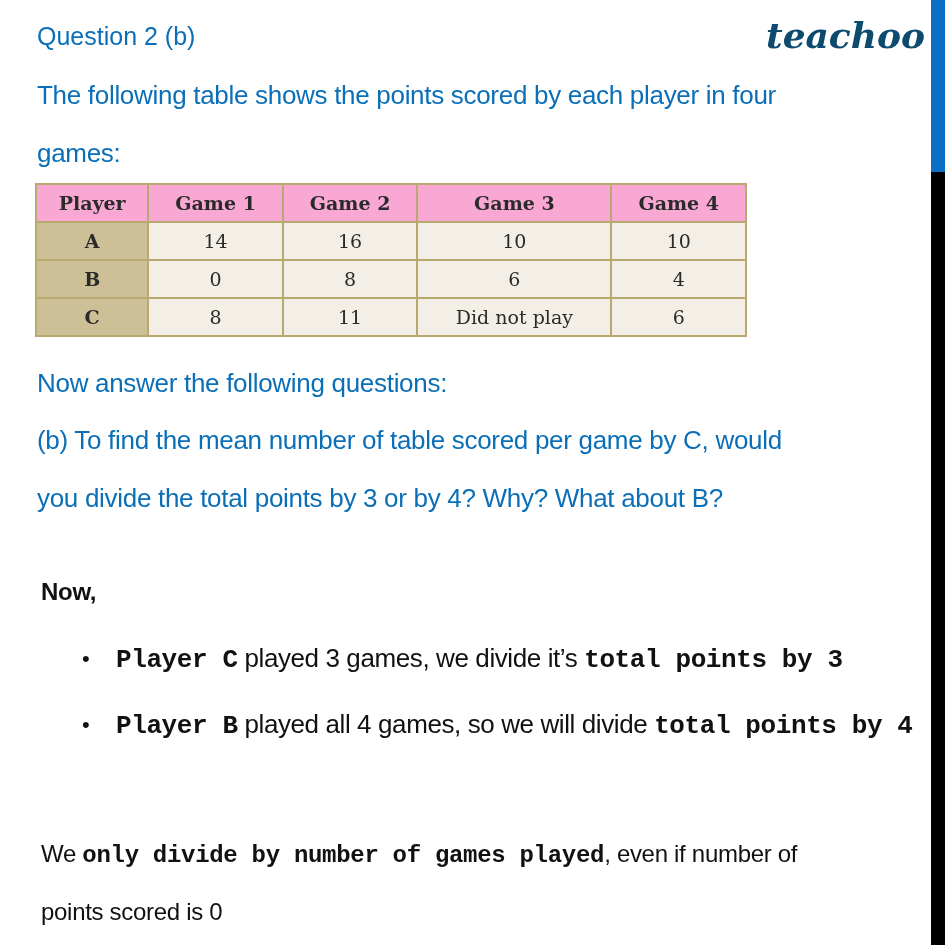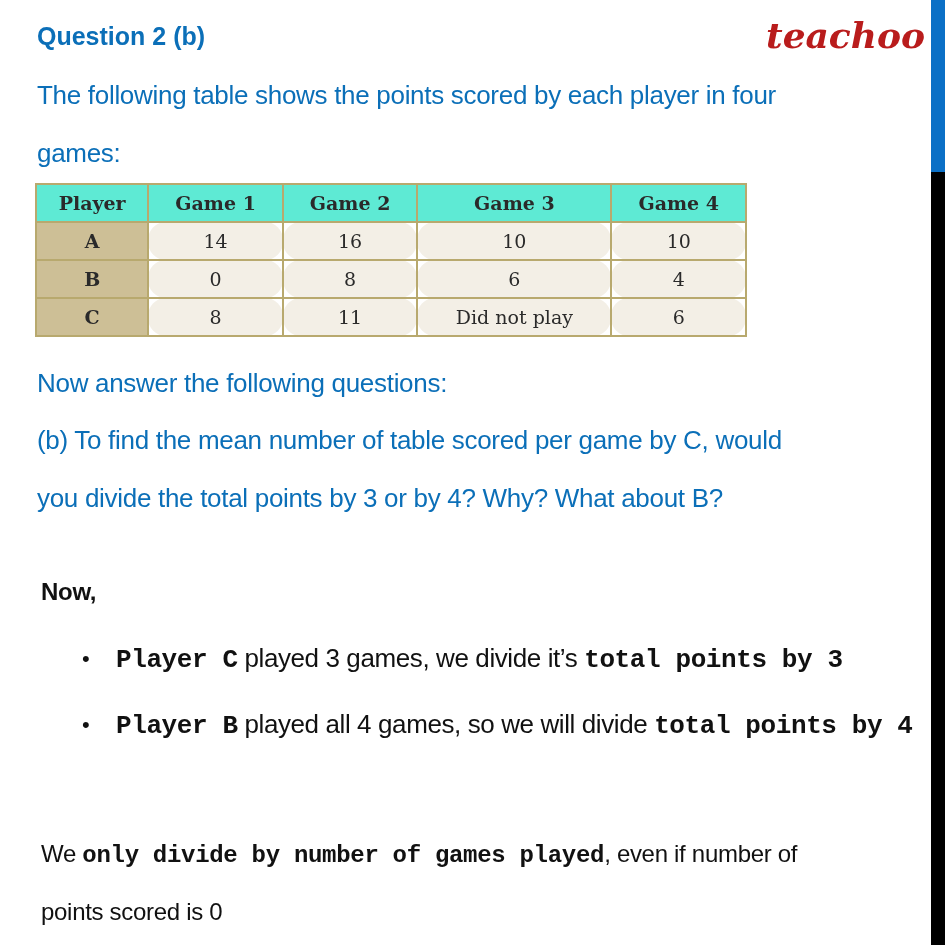--- a/index.html
+++ b/index.html
@@ -6,37 +6,37 @@
     body {
       width: 945px; height: 945px; position: relative; overflow: hidden;
       background: #ffffff;
       font-family: "Liberation Sans", "DejaVu Sans", sans-serif;
     }
     .sidebar-blue { position: absolute; left: 931px; top: 0; width: 14px; height: 172px; background: #0b70c6; }
     .sidebar-black { position: absolute; left: 931px; top: 172px; width: 14px; height: 773px; background: #000000; }
     .logo {
       position: absolute; left: 766px; top: 14px;
       font-family: "DejaVu Serif", serif; font-style: italic; font-weight: bold;
-      font-size: 36px; color: #b91c1c; letter-spacing: 0px;
+      font-size: 36px; color: #0c4a6e; letter-spacing: 0px;
     }
     .blue { color: #0b6fb8; }
-    .title { position: absolute; left: 37px; top: 22px; font-size: 25px; font-weight: bold; }
+    .title { position: absolute; left: 37px; top: 22px; font-size: 25px; font-weight: normal; }
     .q-line { position: absolute; left: 37px; font-size: 26px; white-space: nowrap; letter-spacing: -0.3px; }
     table.scores {
       position: absolute; left: 35px; top: 183px; width: 712px;
       border-collapse: collapse;
       font-family: "DejaVu Serif", "Liberation Serif", serif;
       font-size: 19px; color: #2a2a2a;
     }
     table.scores td, table.scores th {
       border: 2px solid #b8a96e; height: 36px; text-align: center; padding: 0;
     }
-    table.scores th { background: #5eead4; font-weight: bold; }
+    table.scores th { background: #f9a8d4; font-weight: bold; }
     table.scores td.player { background: #cdbf96; font-weight: bold; }
-    table.scores td.val { background: #f3efe6; border-radius: 18px; }
+    table.scores td.val { background: #f3efe6; }
     .answer { position: absolute; left: 41px; font-size: 24px; color: #111; white-space: nowrap; letter-spacing: -0.3px; }
     .bullet { position: absolute; left: 82px; font-size: 22px; color: #111; }
     .b-text { position: absolute; left: 116px; font-size: 26px; color: #111; white-space: nowrap; letter-spacing: -0.4px; }
     b { font-weight: bold; font-family: Liberation Mono, monospace; }
   </style>
 </head>
 <body>
 
 <div class="sidebar-blue"></div>
 <div class="sidebar-black"></div>

